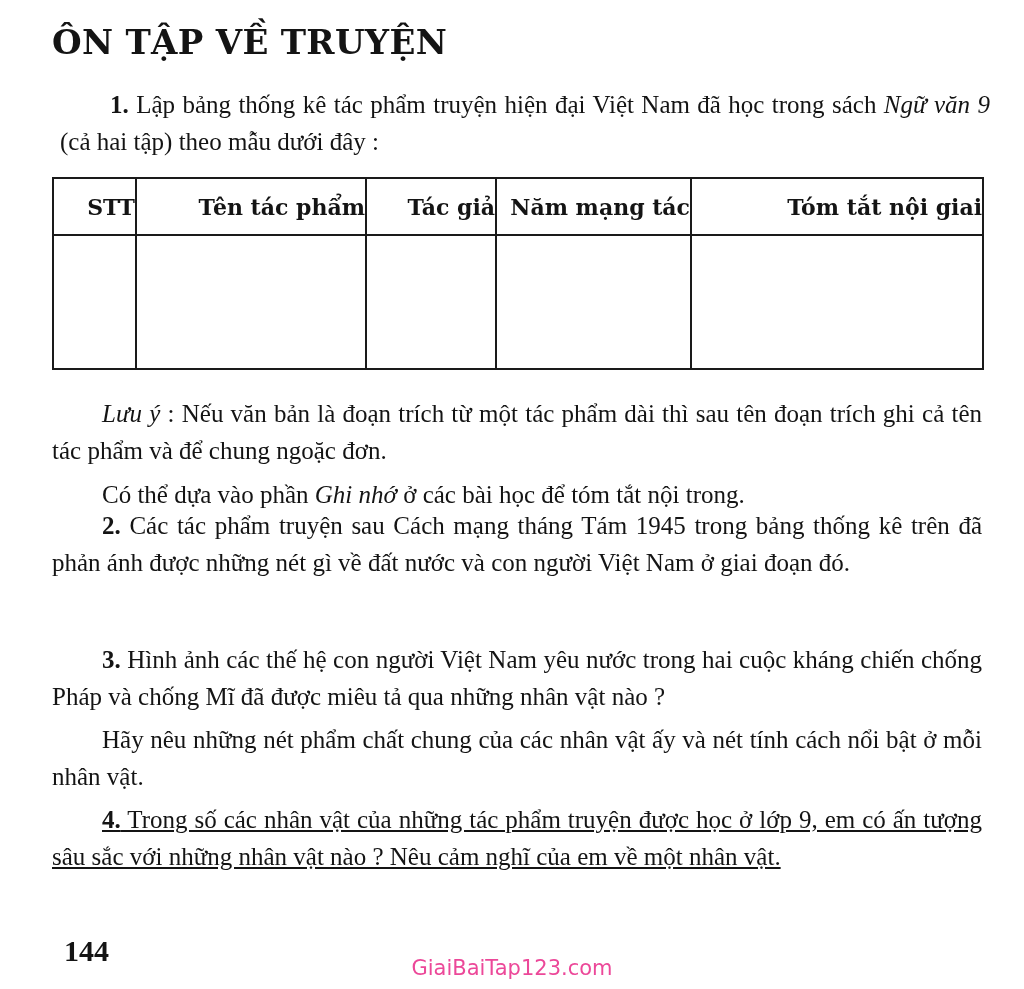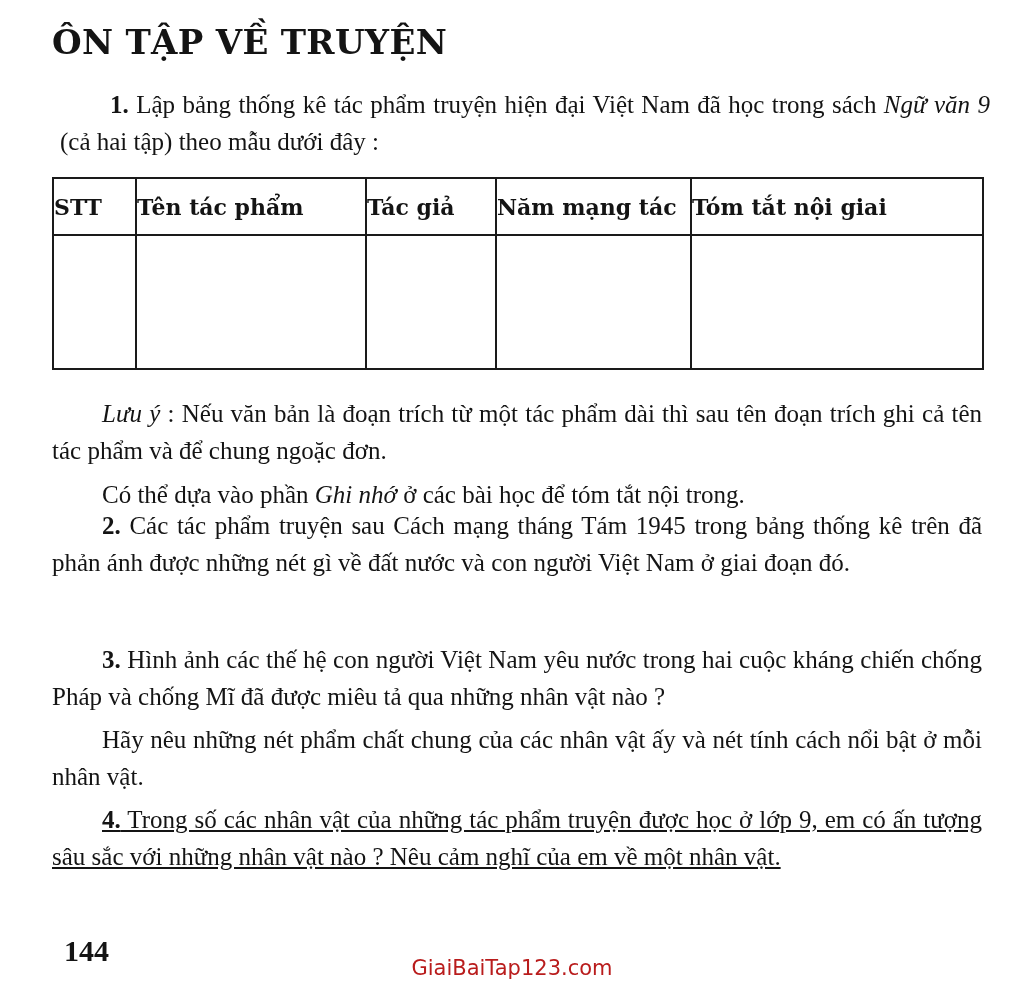--- a/index.html
+++ b/index.html
@@ -29,32 +29,32 @@
       border-collapse: collapse;
       table-layout: fixed;
     }
     .tbl th, .tbl td {
       border: 2px solid #1a1a1a;
       padding: 0;
     }
     .tbl th {
       height: 55px;
       font-size: 22px; font-weight: bold;
-      text-align: left; vertical-align: middle;
+      text-align: right; vertical-align: middle;
       font-family: "DejaVu Serif", "Liberation Serif", serif;
     }
     .tbl td { height: 132px; }
 
     .page-number {
       position: absolute; left: 52px; top: 922px;
       font-size: 30px; font-weight: bold; margin: 12px;
     }
     .watermark {
       position: absolute; left: 0; width: 1024px; top: 956px;
-      text-align: center; font-size: 21px; color: #b91c1c;
+      text-align: center; font-size: 21px; color: #ec4899;
       font-family: "DejaVu Sans", "Liberation Sans", sans-serif;
     }
   </style>
 </head>
 <body>
 
 <h1 class="title">ÔN TẬP VỀ TRUYỆN</h1>
 
 <p class="para" style="top:86px;margin-left:8px;"><span class="indent"></span><b>1.</b><span> Lập bảng thống kê tác phẩm truyện hiện đại Việt Nam đã học trong sách </span><i>Ngữ văn 9</i><span> (cả hai tập) theo mẫu dưới đây :</span></p>
 

